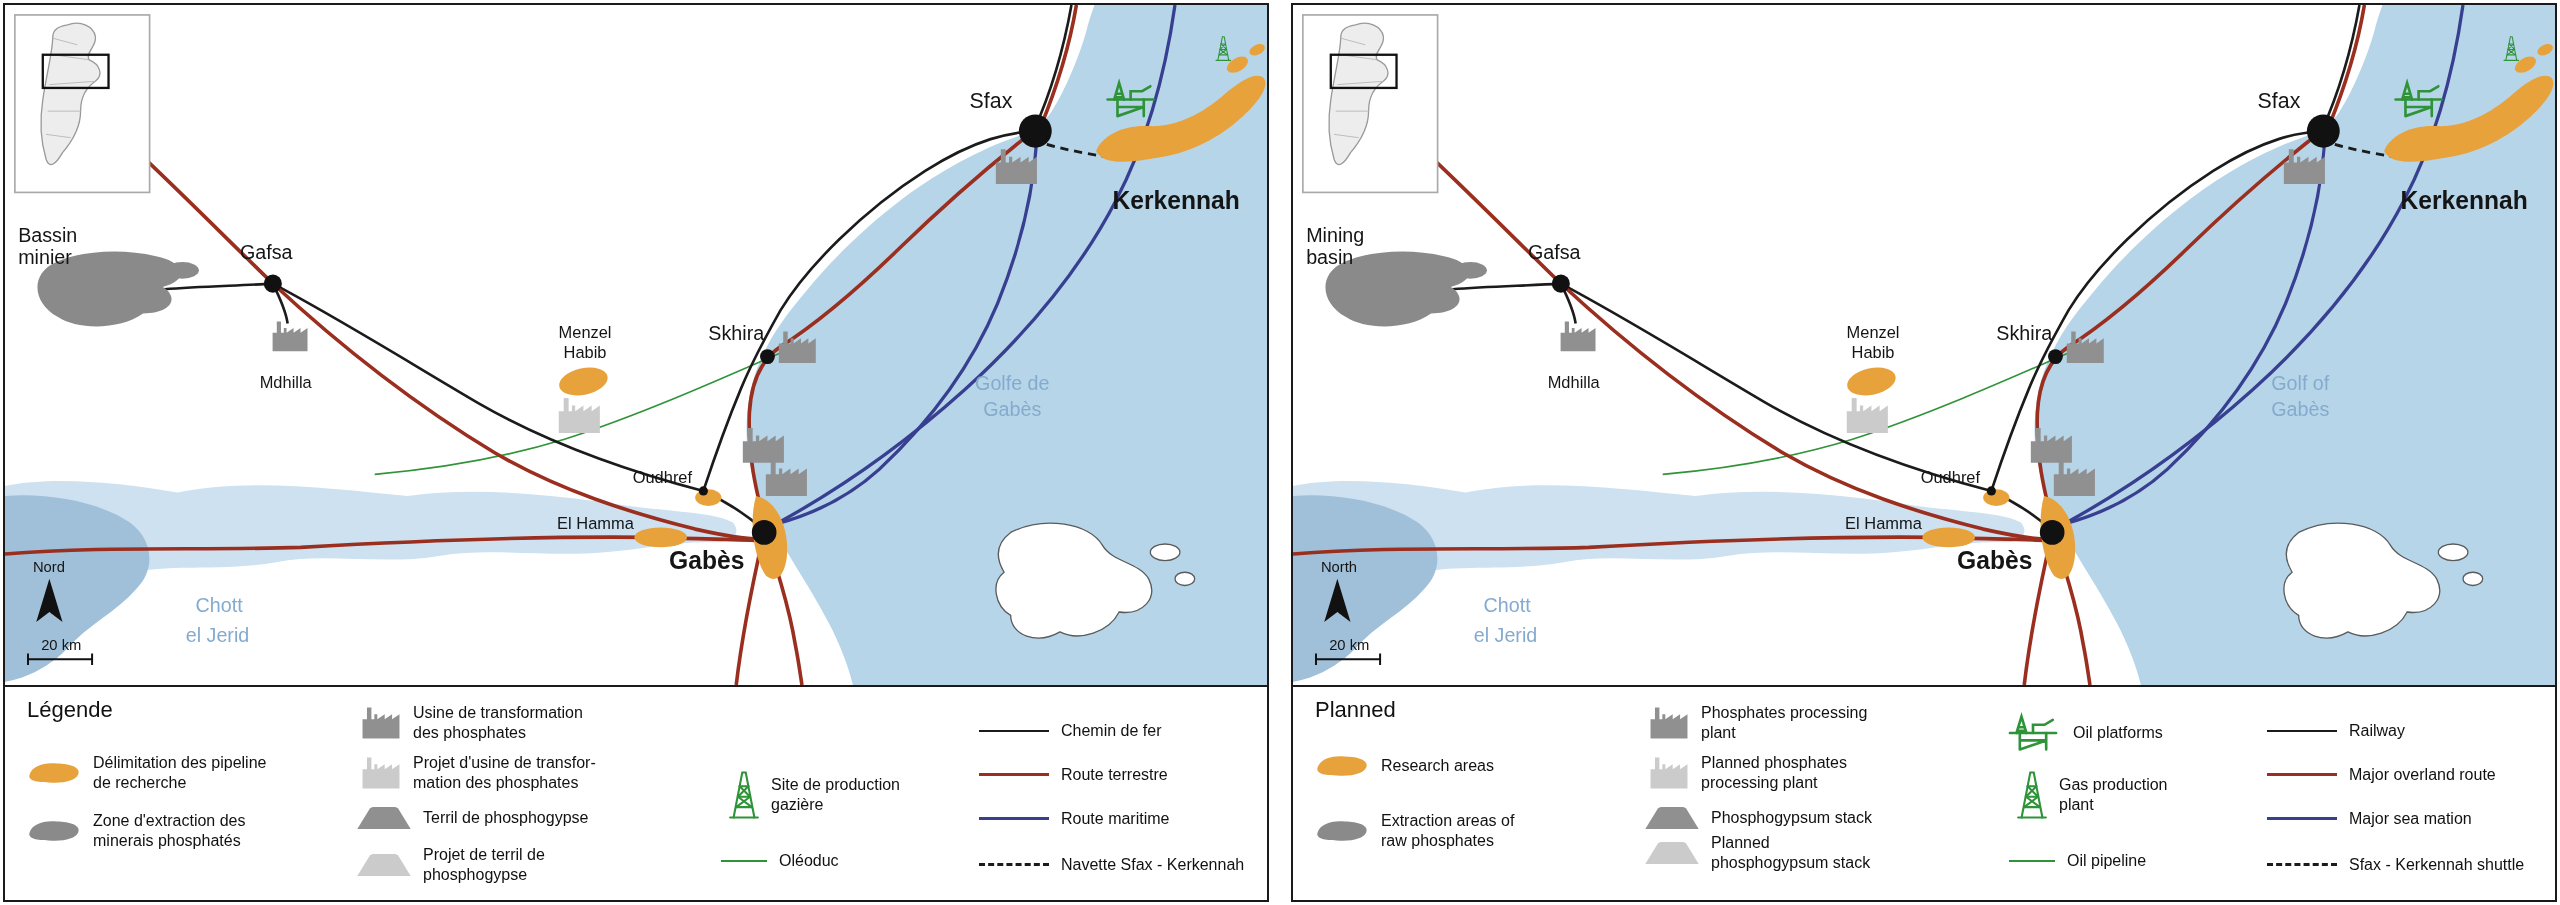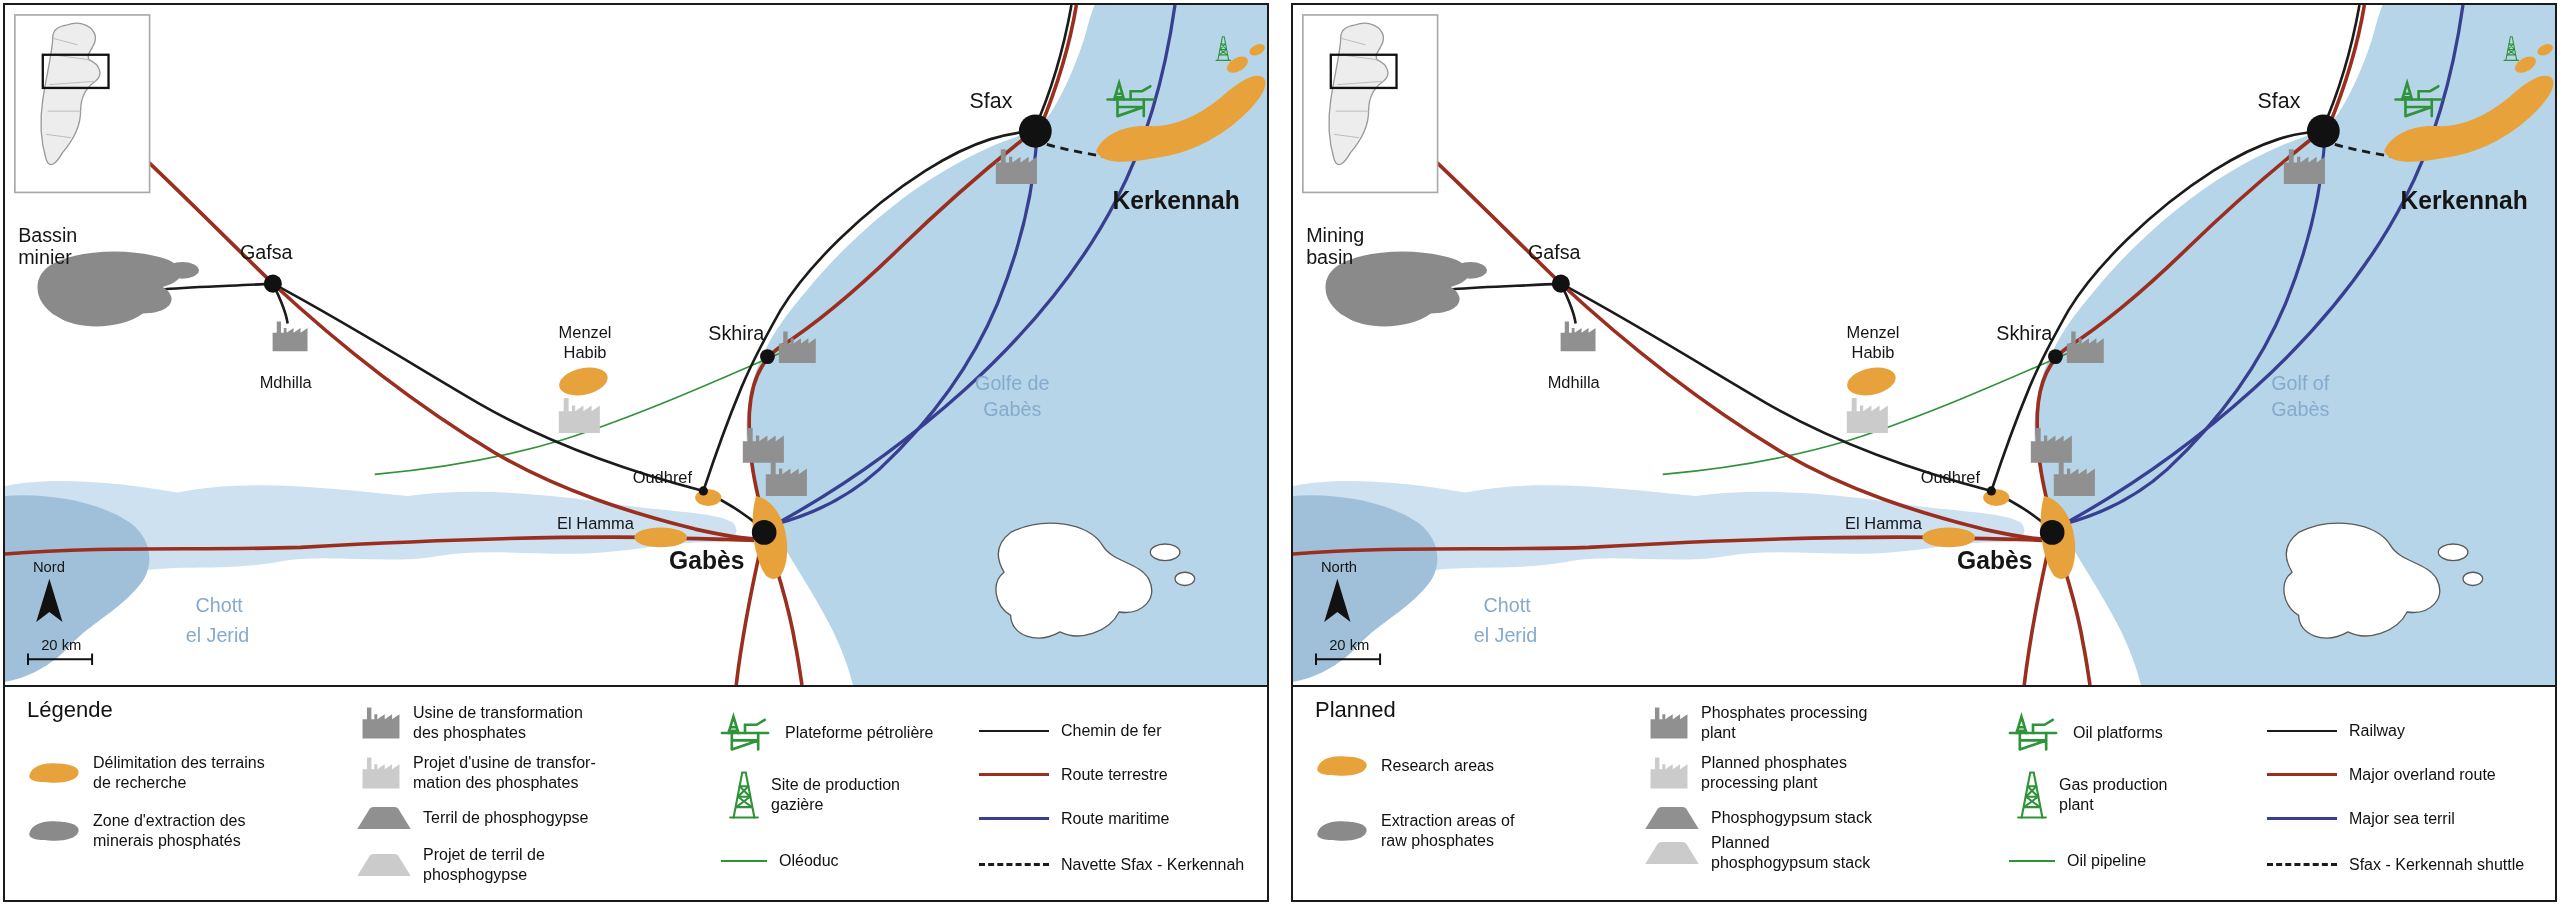--- a/index.html
+++ b/index.html
@@ -184,21 +184,21 @@
       </svg>
     </div>
     <div class="legend">
       <div class="legend-title">Légende</div>
 
       <div class="lg-item" style="left:22px;top:66px">
         <svg class="lg-icon" width="54" height="26" viewBox="0 0 40 18">
             <use href="#icon-blob" class="orange"></use>
           </svg>
         <div class="lg-text">
-            <span>Délimitation des terrains</span>
+            <span>Délimitation des pipeline</span>
             <span>de recherche</span>
           </div>
       </div>
       <div class="lg-item" style="left:22px;top:124px">
         <svg class="lg-icon" width="54" height="26" viewBox="0 0 40 18">
             <use href="#icon-blob" class="gray-blob"></use>
           </svg>
         <div class="lg-text">
             <span>Zone d'extraction des</span>
             <span>minerais phosphatés</span>
@@ -234,28 +234,20 @@
       <div class="lg-item" style="left:352px;top:158px">
         <svg class="lg-icon" width="54" height="22" viewBox="0 0 34 14">
             <use href="#icon-stack" class="fac-light"></use>
           </svg>
         <div class="lg-text">
             <span>Projet de terril de</span>
             <span>phosphogypse</span>
           </div>
       </div>
 
-      <div class="lg-item" style="left:712px;top:24px">
-        <svg class="lg-icon" width="56" height="44" viewBox="0 0 34 26">
-            <use href="#icon-platform" class="green-ic"></use>
-          </svg>
-        <div class="lg-text">
-            <span>Plateforme pétrolière</span>
-          </div>
-      </div>
       <div class="lg-item" style="left:724px;top:82px">
         <svg class="lg-icon" width="30" height="52" viewBox="0 0 16 30">
             <use href="#icon-derrick" class="green-ic"></use>
           </svg>
         <div class="lg-text">
             <span>Site de production</span>
             <span>gazière</span>
           </div>
       </div>
       <div class="lg-item" style="left:716px;top:164px">
@@ -407,21 +399,21 @@
       </div>
       <div class="lg-item" style="left:974px;top:78px">
         <div class="line-sample ls-red"></div>
         <div class="lg-text">
             <span>Major overland route</span>
           </div>
       </div>
       <div class="lg-item" style="left:974px;top:122px">
         <div class="line-sample ls-blue"></div>
         <div class="lg-text">
-            <span>Major sea terril</span>
+            <span>Major sea mation</span>
           </div>
       </div>
       <div class="lg-item" style="left:974px;top:168px">
         <div class="line-sample ls-dash"></div>
         <div class="lg-text">
             <span>Sfax - Kerkennah shuttle</span>
           </div>
       </div>
     </div>
   </section>

